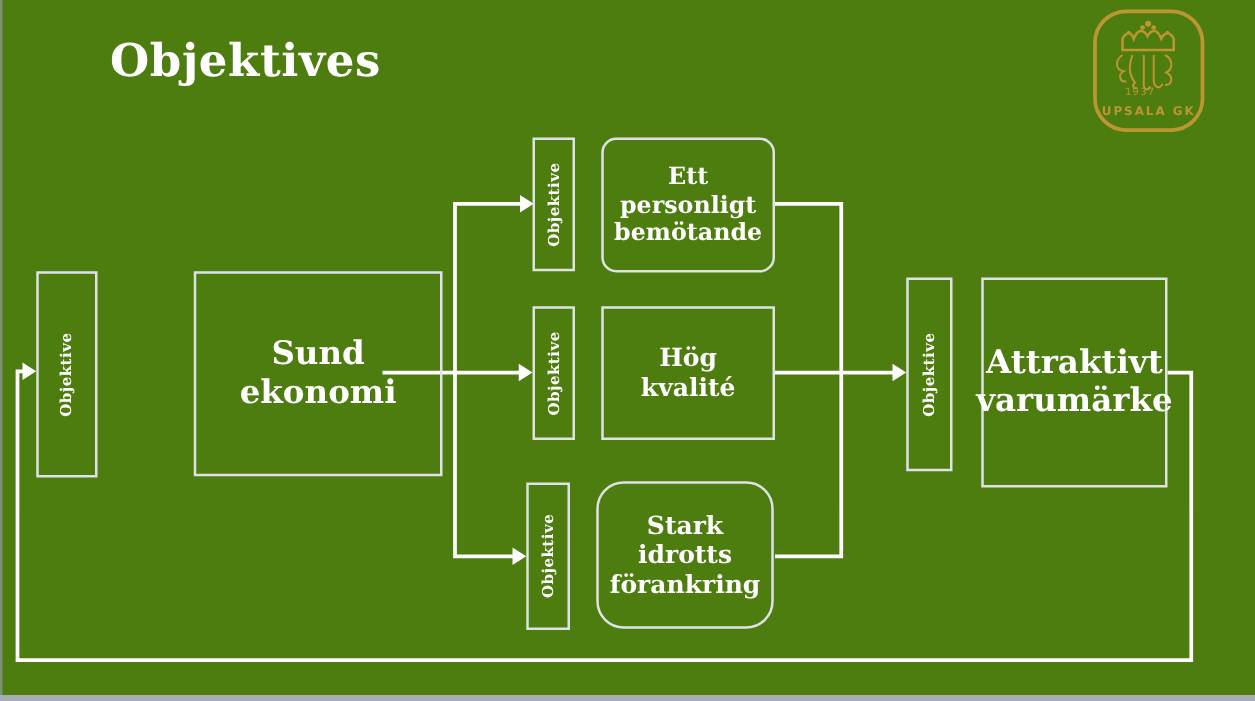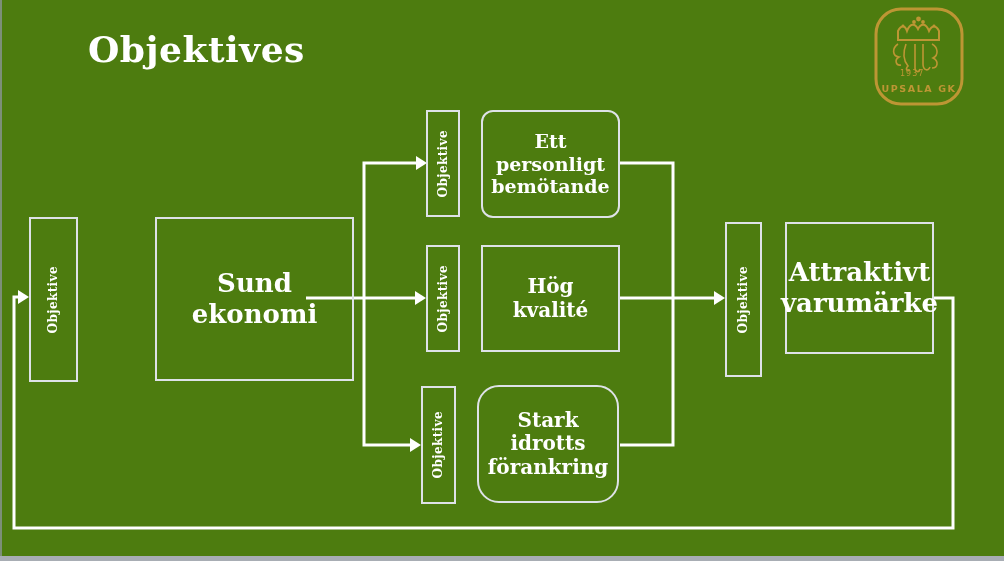--- a/index.html
+++ b/index.html
@@ -16,21 +16,21 @@
   .vtag span{writing-mode:vertical-rl;transform:rotate(180deg);white-space:nowrap;}
   .n-left{left:29px;top:217px;width:49px;height:165px;}
   .n-sund{left:107px;top:217px;width:199px;height:164px;font-size:26px;padding:0 32px;margin-left:48px;}
   .n-topobj{left:426px;top:110px;width:34px;height:107px;}
   .n-top{left:481px;top:110px;width:139px;height:108px;font-size:19px;padding:0 6px;border-radius:12px;}
   .n-midobj{left:426px;top:245px;width:34px;height:107px;}
   .n-mid{left:481px;top:245px;width:139px;height:107px;font-size:20px;padding:0 6px;text-align:center;}
   .n-botobj{left:421px;top:386px;width:35px;height:118px;}
   .n-bot{left:477px;top:385px;width:142px;height:118px;font-size:20px;padding:0 10px;border-radius:22px;}
   .n-rightobj{left:725px;top:222px;width:37px;height:155px;}
-  .n-right{left:785px;top:222px;width:149px;height:132px;font-size:26px;padding:0 8px;}
+  .n-right{left:785px;top:222px;width:149px;height:168px;font-size:26px;padding:0 8px;}
   .connectors{position:absolute;left:0;top:0;pointer-events:none;}
   .connectors path{stroke:#FFFFFF;stroke-width:3;fill:none;}
   .connectors polygon{fill:#FFFFFF;}
   .logo{position:absolute;left:872px;top:6px;}
   .logo text{font-family:"DejaVu Sans",sans-serif;fill:#BD9634;}
   .logo .yr{font-size:8px;letter-spacing:1px;}
   .logo .club{font-size:9.5px;font-weight:700;letter-spacing:1.6px;}
 </style>
 </head>
 <body>

